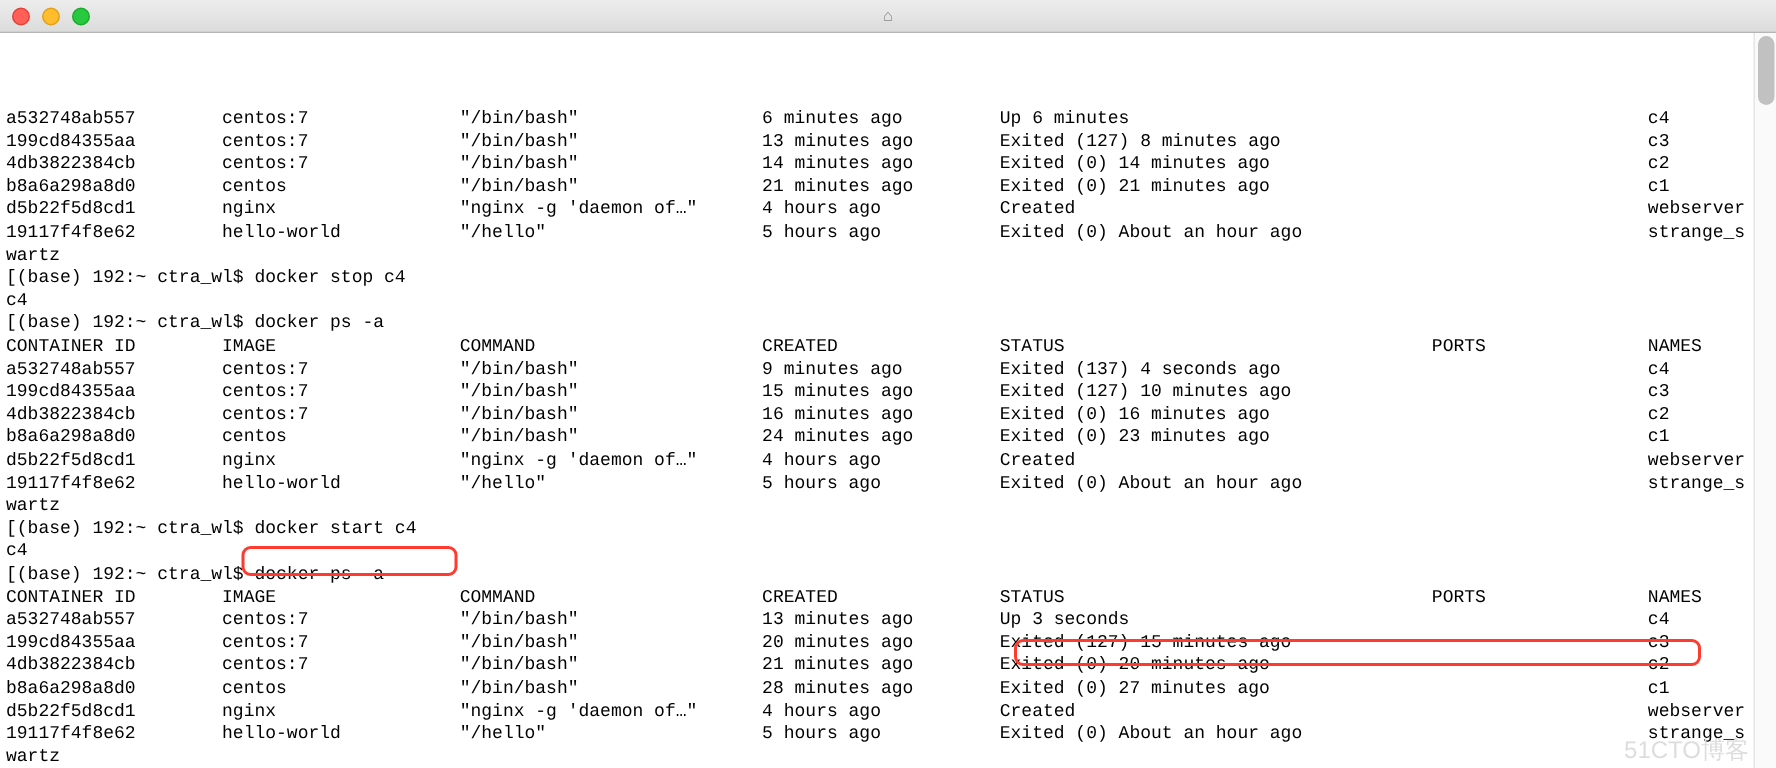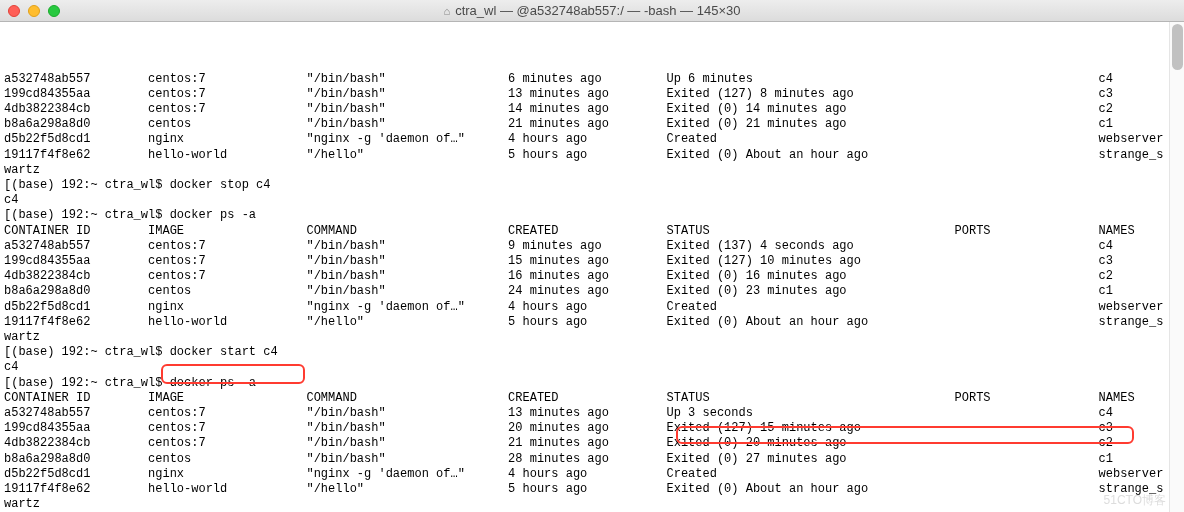--- a/index.html
+++ b/index.html
@@ -73,35 +73,34 @@
       border-radius: 6px;
       position: absolute;
       pointer-events: none;
     }
     .watermark {
       position: absolute;
       right: 18px;
       bottom: 4px;
       color: #ddd;
       font-family: Arial, sans-serif;
-      font-size: 12px;
+      font-size: 16px;
     }
   </style>
 </head>
 <body>
 
 <div class="titlebar">
   <div class="traffic-lights">
     <div class="tl tl-close"></div>
     <div class="tl tl-min"></div>
     <div class="tl tl-max"></div>
   </div>
   <div class="title">
     <span class="home-icon">⌂</span>
-    <span>ctra_wl — @a532748ab557:/ — -bash — 145×30</span>
   </div>
 </div>
 
 <div class="terminal" id="term">
   <div class="scrollbar-track">
     <div class="scrollbar-thumb" id="scroll-thumb" style="top: 2px; height: 46px;"></div>
   </div>
   <div class="watermark">51CTO博客</div>
 <span class="line">a532748ab557        centos:7              "/bin/bash"                 6 minutes ago         Up 6 minutes                                                c4</span><span class="line">199cd84355aa        centos:7              "/bin/bash"                 13 minutes ago        Exited (127) 8 minutes ago                                  c3</span><span class="line">4db3822384cb        centos:7              "/bin/bash"                 14 minutes ago        Exited (0) 14 minutes ago                                   c2</span><span class="line">b8a6a298a8d0        centos                "/bin/bash"                 21 minutes ago        Exited (0) 21 minutes ago                                   c1</span><span class="line">d5b22f5d8cd1        nginx                 "nginx -g 'daemon of…"      4 hours ago           Created                                                     webserver</span><span class="line">19117f4f8e62        hello-world           "/hello"                    5 hours ago           Exited (0) About an hour ago                                strange_s</span><span class="line">wartz</span><span class="line">[(base) 192:~ ctra_wl$ docker stop c4</span><span class="line">c4</span><span class="line">[(base) 192:~ ctra_wl$ docker ps -a</span><span class="line">CONTAINER ID        IMAGE                 COMMAND                     CREATED               STATUS                                  PORTS               NAMES</span><span class="line">a532748ab557        centos:7              "/bin/bash"                 9 minutes ago         Exited (137) 4 seconds ago                                  c4</span><span class="line">199cd84355aa        centos:7              "/bin/bash"                 15 minutes ago        Exited (127) 10 minutes ago                                 c3</span><span class="line">4db3822384cb        centos:7              "/bin/bash"                 16 minutes ago        Exited (0) 16 minutes ago                                   c2</span><span class="line">b8a6a298a8d0        centos                "/bin/bash"                 24 minutes ago        Exited (0) 23 minutes ago                                   c1</span><span class="line">d5b22f5d8cd1        nginx                 "nginx -g 'daemon of…"      4 hours ago           Created                                                     webserver</span><span class="line">19117f4f8e62        hello-world           "/hello"                    5 hours ago           Exited (0) About an hour ago                                strange_s</span><span class="line">wartz</span><span class="line">[(base) 192:~ ctra_wl$ docker start c4</span><span class="line">c4</span><span class="line">[(base) 192:~ ctra_wl$ docker ps -a</span><span class="line">CONTAINER ID        IMAGE                 COMMAND                     CREATED               STATUS                                  PORTS               NAMES</span><span class="line">a532748ab557        centos:7              "/bin/bash"                 13 minutes ago        Up 3 seconds                                                c4</span><span class="line">199cd84355aa        centos:7              "/bin/bash"                 20 minutes ago        Exited (127) 15 minutes ago                                 c3</span><span class="line">4db3822384cb        centos:7              "/bin/bash"                 21 minutes ago        Exited (0) 20 minutes ago                                   c2</span><span class="line">b8a6a298a8d0        centos                "/bin/bash"                 28 minutes ago        Exited (0) 27 minutes ago                                   c1</span><span class="line">d5b22f5d8cd1        nginx                 "nginx -g 'daemon of…"      4 hours ago           Created                                                     webserver</span><span class="line">19117f4f8e62        hello-world           "/hello"                    5 hours ago           Exited (0) About an hour ago                                strange_s</span><span class="line">wartz</span><div class="red-box" style="left: 161px; top: 342px; width: 144px; height: 20px;"></div><div class="red-box" style="left: 676px; top: 404px; width: 458px; height: 18px;"></div></div>
 

